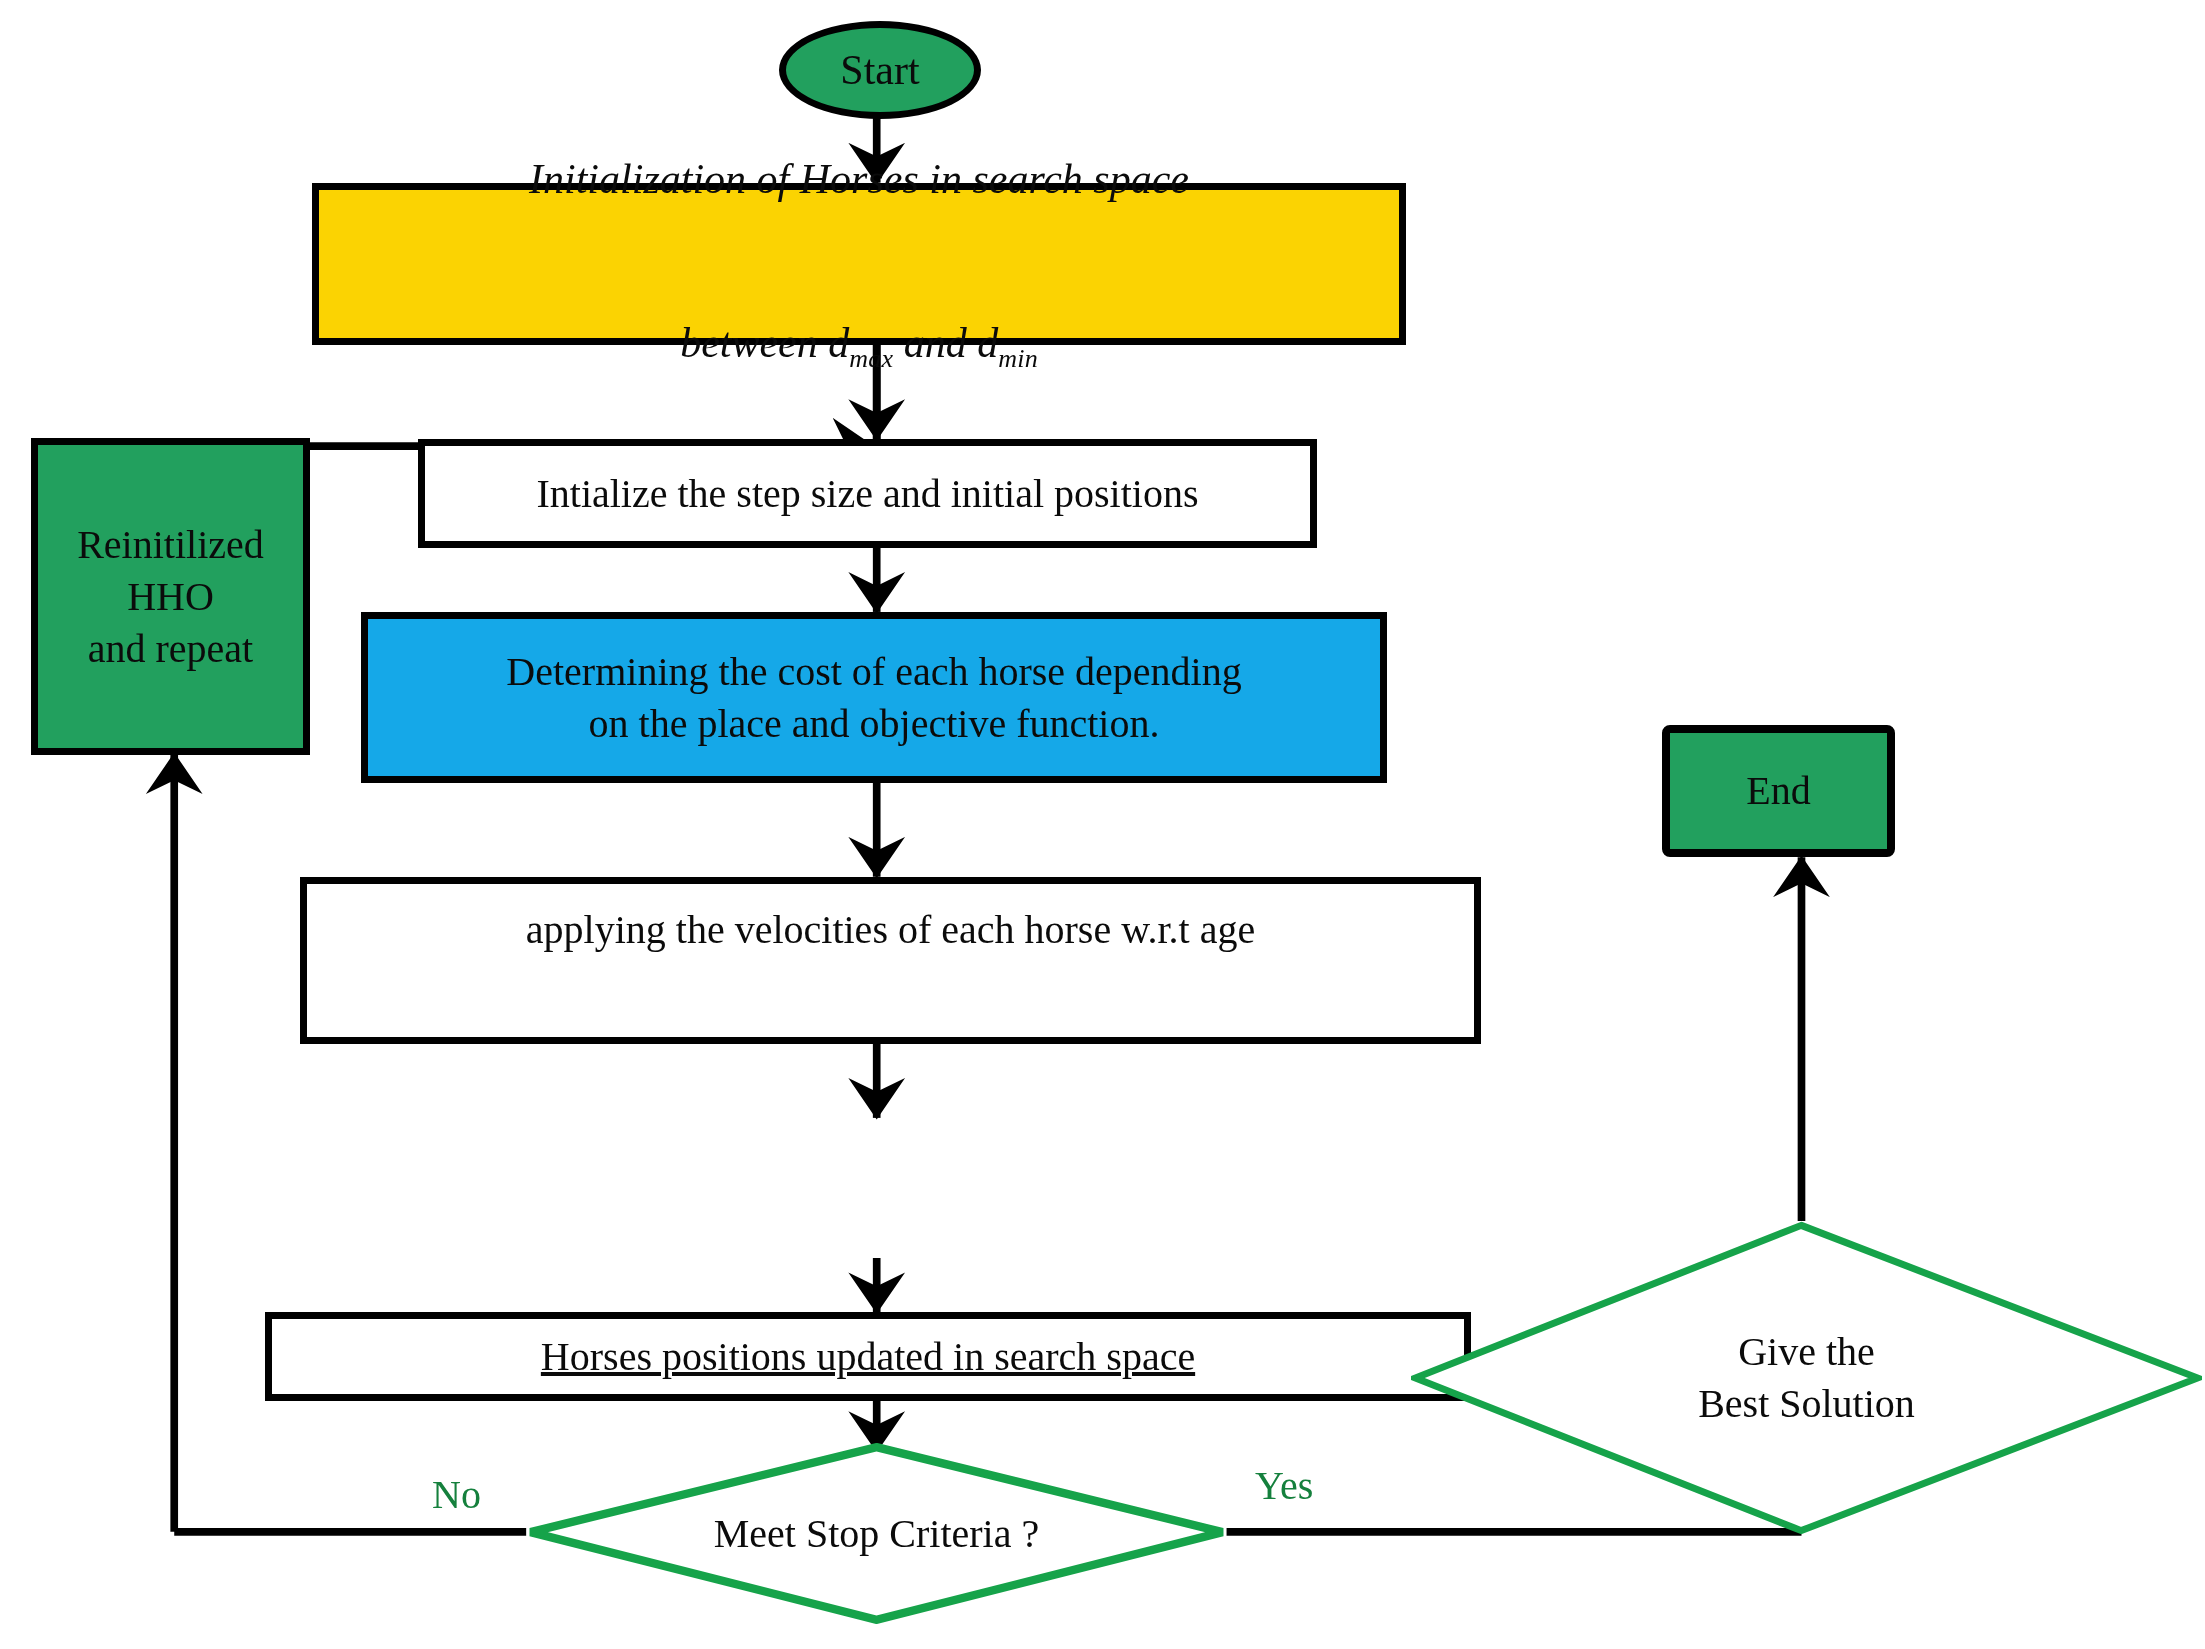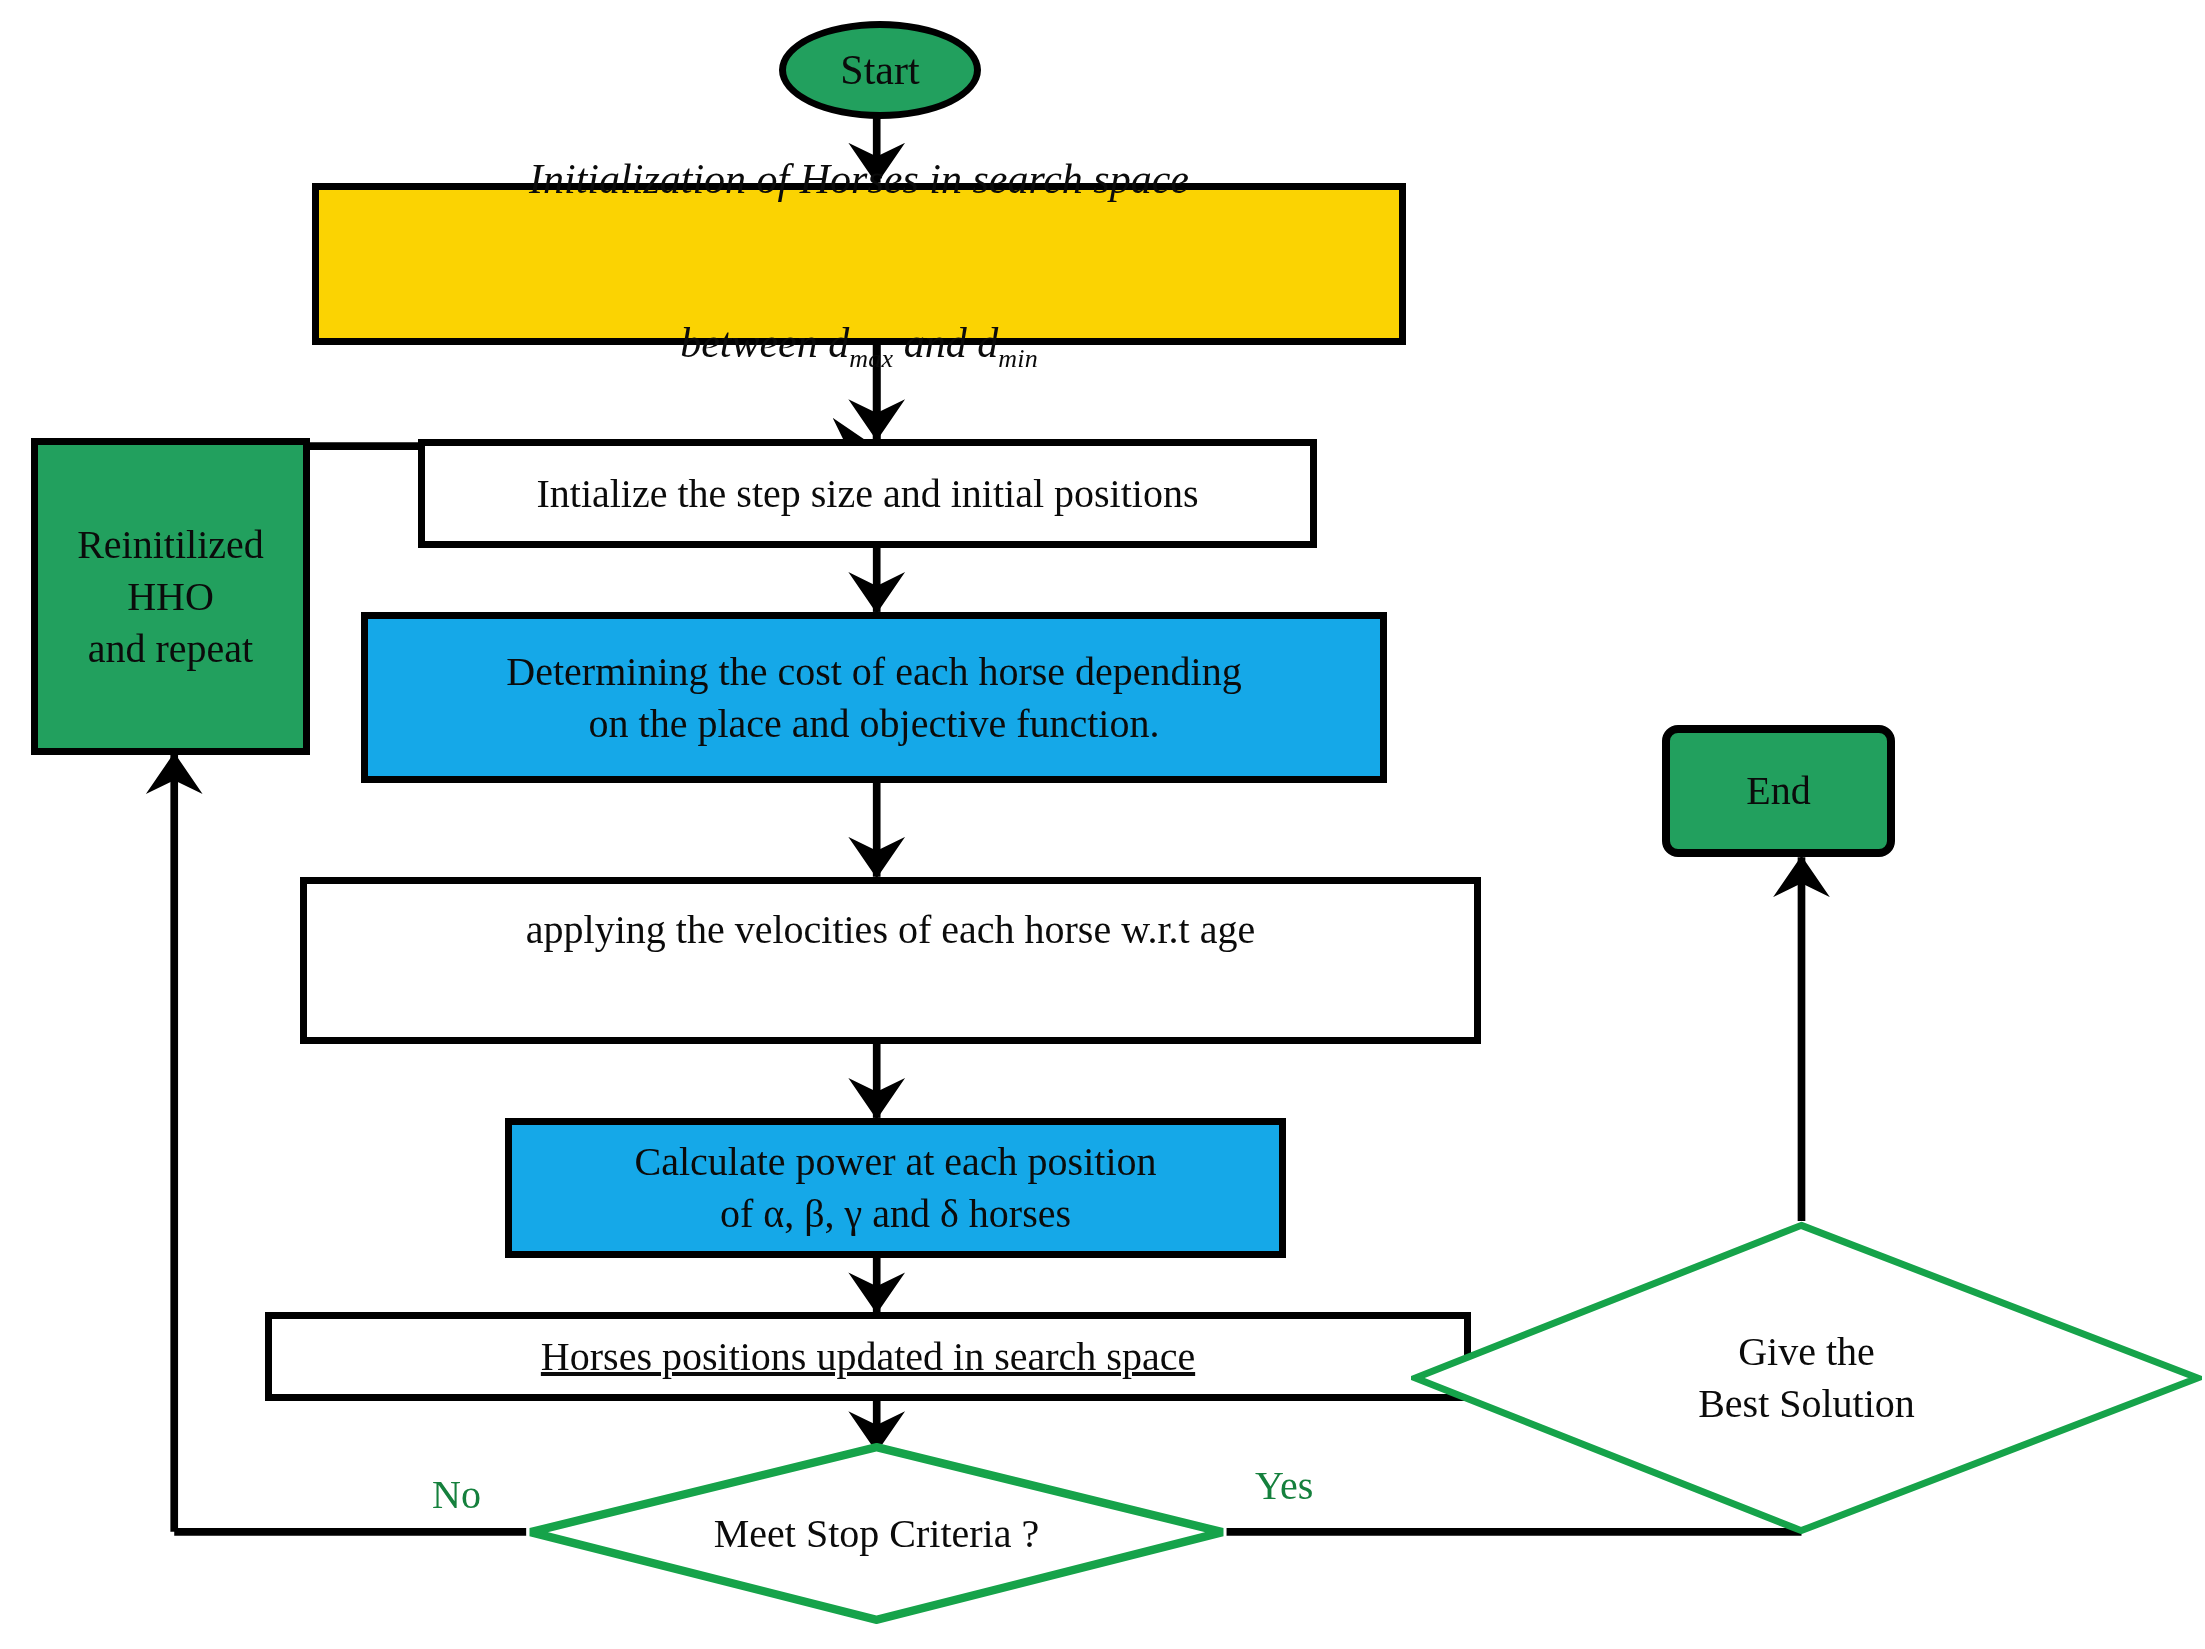--- a/index.html
+++ b/index.html
@@ -15,21 +15,21 @@
   .node .txt{line-height:1.30;white-space:pre-line;}
 
   
   .terminator-oval{
     border:7px solid #000000;
     border-radius:50%;
     background:var(--green);
   }
   .terminator-round{
     border:8.4px solid #000000;
-    border-radius:16px;
+    border-radius:8px;
     background:var(--green);
   }
   .proc{
     border:7.7px solid #000000;
     background:#ffffff;
   }
   .proc.yellow{background:var(--yellow);font-style:italic;}
   .proc.blue{background:var(--blue);}
   .proc.green{background:var(--green);}
 
@@ -116,24 +116,20 @@
 
   <div class="node proc blue" style="--blue:#15A8E8; left:361px; top:612px; width:1026px; height:171px; font-size:40px;">
     <span class="txt">Determining the cost of each horse depending
 on the place and objective function.</span>
   </div>
 
   <div class="node proc" style="left:300px; top:877px; width:1181px; height:167px; font-size:40px; align-items:flex-start; padding-top:20px;">
     <span class="txt">applying the velocities of each horse w.r.t age</span>
   </div>
 
-  <div class="node proc blue" style="--blue:#15A8E8; left:505px; top:1118px; width:781px; height:140px; font-size:40px;">
-    <span class="txt">Calculate power at each position
-of α, β, γ and δ horses</span>
-  </div>
 
   <div class="node proc" style="left:265px; top:1312px; width:1206px; height:89px; font-size:40px;text-decoration:underline;">
     <span class="txt">Horses positions  updated in search space</span>
   </div>
 
   <div class="dia-wrap" style="left:526px; top:1443px; width:701px; height:181px;">
     <svg viewBox="0 0 1006 260" width="701" height="181">
       <polygon points="503,6 1000,128 503,254 6,128" fill="#ffffff" stroke="#16A34A" stroke-width="12"></polygon>
     </svg>
     <div class="dia-text" style="font-size:40px;">Meet Stop Criteria ?</div>

